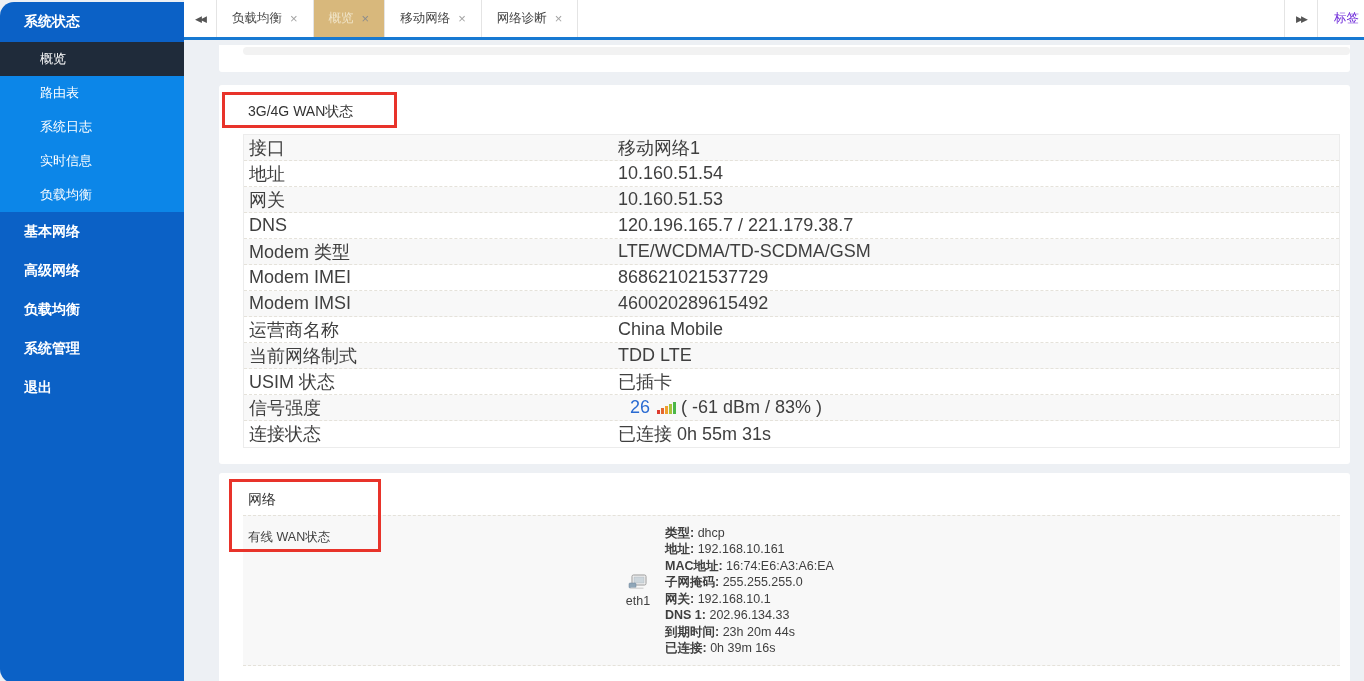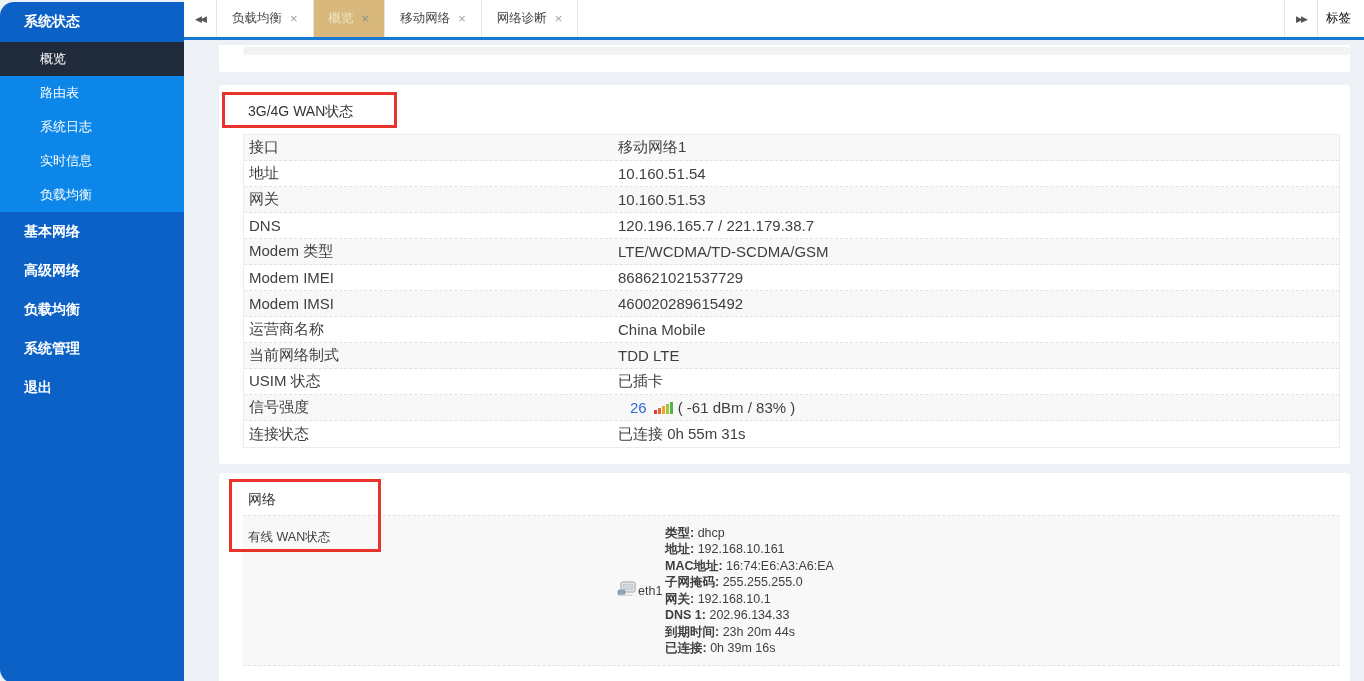--- a/index.html
+++ b/index.html
@@ -31,53 +31,53 @@
   .tab-scroll{width:33px;display:flex;align-items:center;justify-content:center;color:#555;
               font-size:9px;letter-spacing:-2px;cursor:pointer;}
   .tab-scroll.left{border-right:1px solid #e4e4e4;}
   .tab-scroll.right{border-left:1px solid #e4e4e4;}
   .tab{display:flex;align-items:center;gap:8px;padding:0 15px;font-size:12.5px;color:#444;
        border-right:1px solid #e4e4e4;cursor:pointer;white-space:nowrap;}
   .tab .x{color:#a3a3a3;font-size:13px;line-height:1;}
   .tab.active{background:var(--c-tabactive);color:#f0e4c8;}
   .tab.active .x{color:#8c8c8c;}
   .tab-spacer{flex:1;}
-  .tab-options{display:flex;align-items:center;padding-left:8px;width:47px;overflow:hidden;
-               font-size:12.5px;color:#000000;border-left:1px solid #e4e4e4;cursor:pointer;white-space:nowrap;}
+  .tab-options{display:flex;align-items:center;padding-left:16px;width:47px;overflow:hidden;
+               font-size:12.5px;color:#6d28d9;border-left:1px solid #e4e4e4;cursor:pointer;white-space:nowrap;}
 
   
   #content{position:absolute;left:184px;top:40px;right:0;bottom:0;background:#edf0f4;
            padding:0 14px 0 35px;overflow:hidden;}
   .panel{background:#fff;border-radius:3px;position:relative;}
   .panel.partial{height:27px;margin-top:5px;border-radius:0 0 3px 3px;}
   .scroll-track{position:absolute;left:24px;right:0;top:2px;height:8px;background:#f2f2f2;
                 border-radius:4px;cursor:pointer;}
   .panel.p1{margin-top:13px;padding-bottom:16px;}
   .panel.p2{margin-top:9px;height:240px;}
   .p-title{padding:18px 0 0 29px;font-size:14px;color:#333;}
   .red-box{position:absolute;border:3px solid var(--c-red);pointer-events:none;z-index:5;}
   #redbox1{left:3px;top:7px;width:175px;height:36px;}
   #redbox2{left:10px;top:6px;width:152px;height:73px;}
 
-  .status-table{margin:13px 10px 0 24px;border:1px solid #ececec;font-size:15px;}
+  .status-table{margin:13px 10px 0 24px;border:1px solid #ececec;font-size:18px;}
   .t-row{display:flex;align-items:center;height:26px;border-bottom:1px dashed #e5e2da;}
   .t-row:last-child{border-bottom:none;}
   .t-row:nth-child(odd){background:#f8f8f8;}
   .t-label{width:374px;padding-left:5px;flex-shrink:0;}
   .t-value{flex:1;display:flex;align-items:center;}
   .sig-val{color:var(--c-sigblue);margin-left:12px;}
   .sig-bars{display:flex;align-items:flex-end;gap:1px;margin:0 5px 0 7px;}
   .sig-bars i{width:3px;display:block;}
 
   .wired-table{margin:6px 10px 0 24px;font-size:12.5px;}
   .w-row{display:flex;background:#f8f8f8;border-top:1px dashed #e5e2da;border-bottom:1px dashed #e5e2da;
          padding:7px 0;min-height:151px;}
   .w-label{width:374px;padding:6px 0 0 5px;flex-shrink:0;}
   .w-value{flex:1;display:flex;align-items:center;}
-  .iface{width:42px;display:flex;flex-direction:row;align-items:center;gap:1px;}
+  .iface{width:42px;display:flex;flex-direction:column;align-items:center;gap:1px;}
   .iface .if-name{font-size:12.5px;color:#3f3f3f;}
   .details{line-height:16.5px;padding-left:6px;}
   .details b{font-weight:bold;}
 </style>
 </head>
 <body>
 
 <div id="sidebar">
   <div class="side-header">
     <span>系统状态</span>

